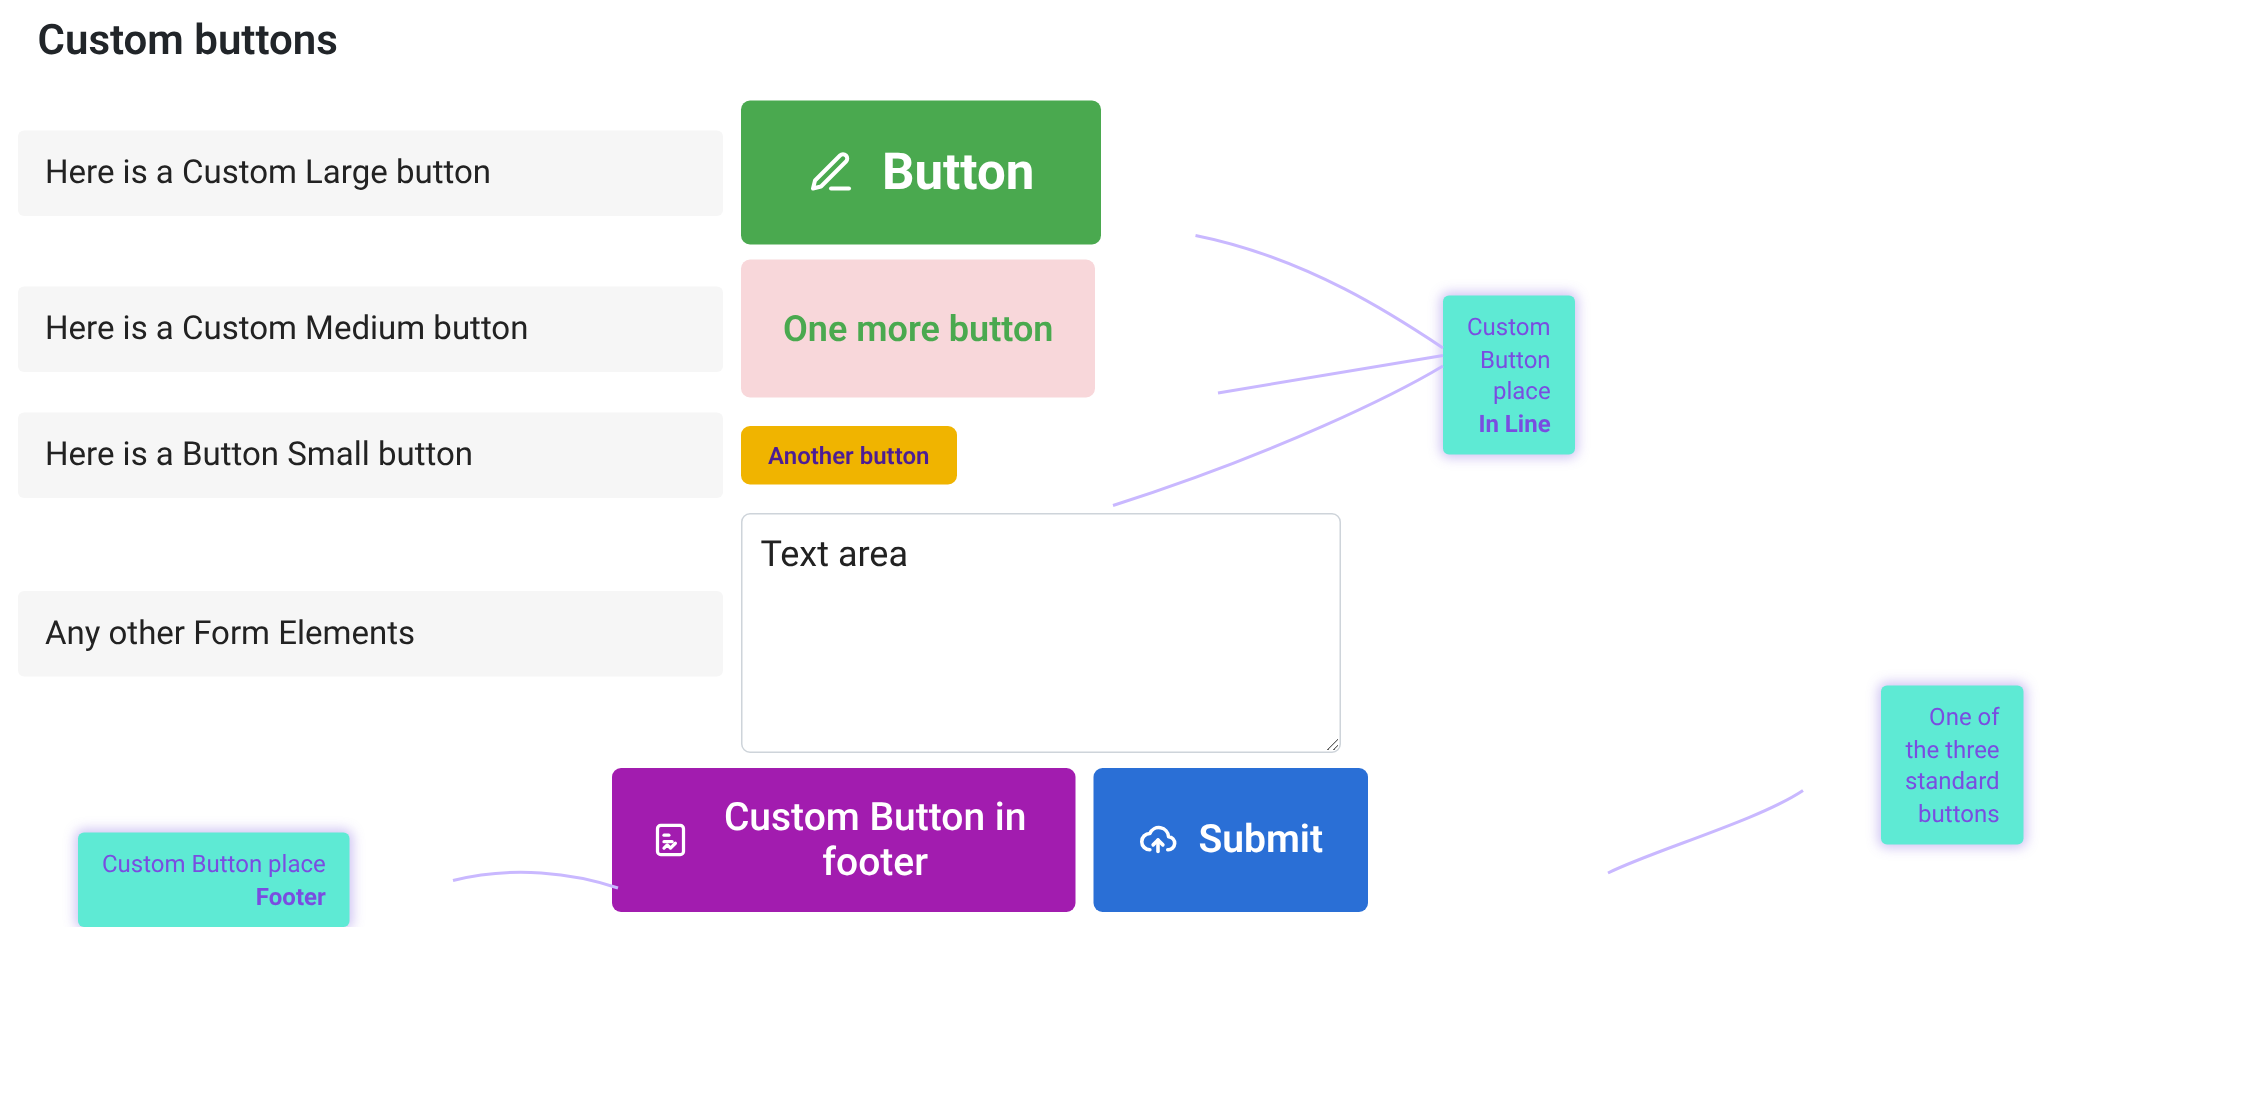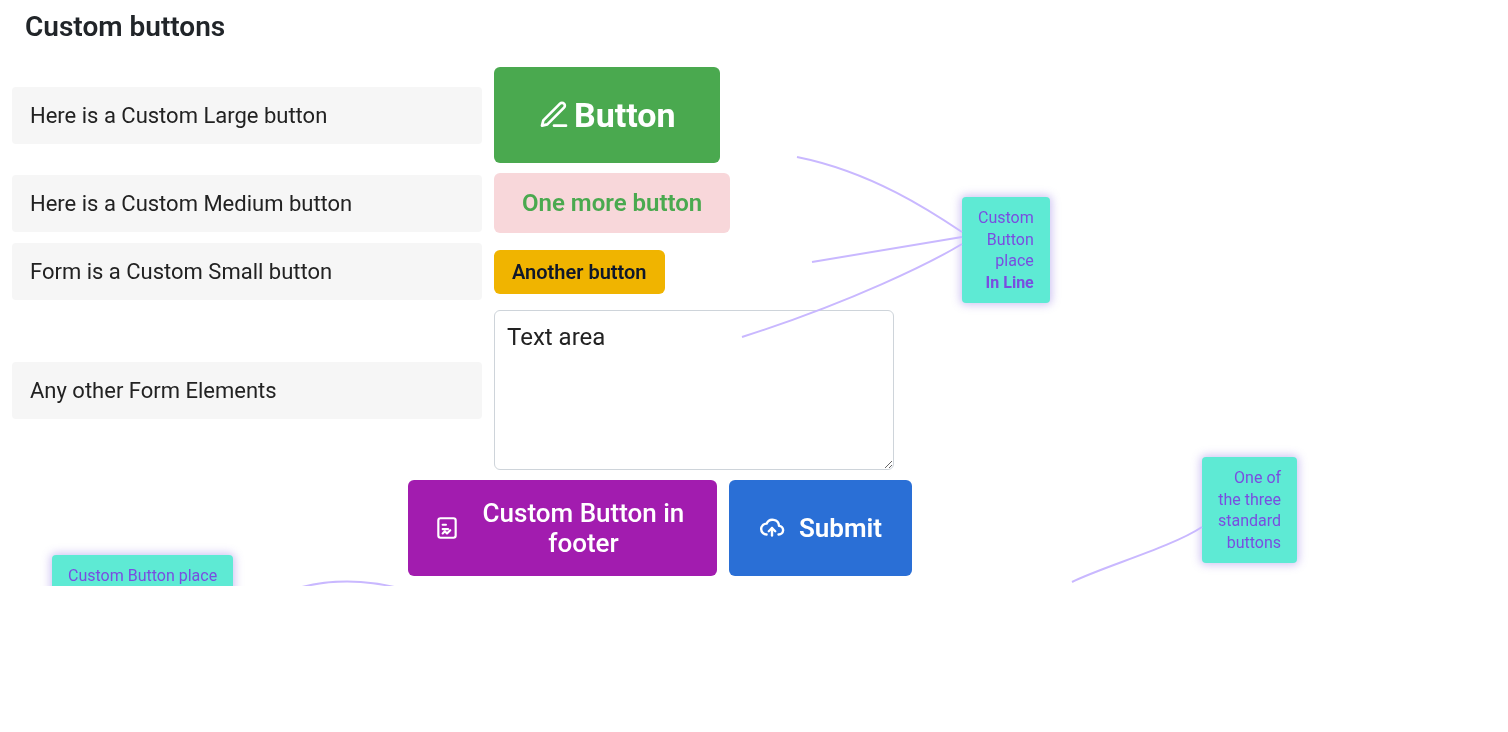--- a/index.html
+++ b/index.html
@@ -41,42 +41,42 @@
       align-items: center;
     }
     .btn {
       border: none;
       border-radius: 6px;
       cursor: pointer;
       font-family: inherit;
       display: inline-flex;
       align-items: center;
       justify-content: center;
-      gap: 4px;
+      gap: 18px;
       font-weight: 600;
     }
     .btn-large-green {
       background: #4aa94f;
       color: #ffffff;
       font-size: 34px;
       padding: 28px 44px;
       font-weight: 700;
     }
     .btn-medium-pink {
       background: #f8d7da;
       color: #4aa94f;
       font-size: 24px;
-      padding: 16px 28px;
+      padding: 32px 28px;
       font-weight: 600;
       border-radius: 6px;
     }
     .btn-small-yellow {
       background: #f0b400;
-      color: #0f172a;
-      font-size: 20px;
+      color: #4c1d95;
+      font-size: 16px;
       padding: 10px 18px;
       font-weight: 600;
       border-radius: 6px;
     }
     .textarea {
       width: 400px;
       height: 160px;
       border: 1px solid #ced4da;
       border-radius: 6px;
       padding: 12px;
@@ -158,21 +158,21 @@
   <div class="form-row">
     <div class="label-box">Here is a Custom Medium button</div>
     <div class="control-cell">
       <button class="btn btn-medium-pink">
         <span>One more button</span>
       </button>
     </div>
   </div>
 
   <div class="form-row">
-    <div class="label-box">Form is a Custom Small button</div>
+    <div class="label-box">Here is a Button Small button</div>
     <div class="control-cell">
       <button class="btn btn-small-yellow">
         <span>Another button</span>
       </button>
     </div>
   </div>
 
   <div class="form-row">
     <div class="label-box">Any other Form Elements</div>
     <div class="control-cell">
@@ -215,21 +215,21 @@
   </svg>
 
   <div class="callout" style="left:40px; top:488px;">
     <div>Custom Button place</div>
     <div class="strong">Footer</div>
   </div>
   <svg class="connector-svg" style="left:290px; top:510px; width:120px; height:30px;">
     <path d="M0 10 C 40 0, 80 5, 110 15"></path>
   </svg>
 
-  <div class="callout" style="left:1190px; top:390px;">
+  <div class="callout" style="left:1242px; top:390px;">
     <div>One of the three</div>
     <div>standard buttons</div>
   </div>
   <svg class="connector-svg" style="left:1060px; top:460px; width:140px; height:60px;">
     <path d="M130 0 C 100 20, 30 40, 0 55"></path>
   </svg>
 
 </div>
 
 </body></html>

